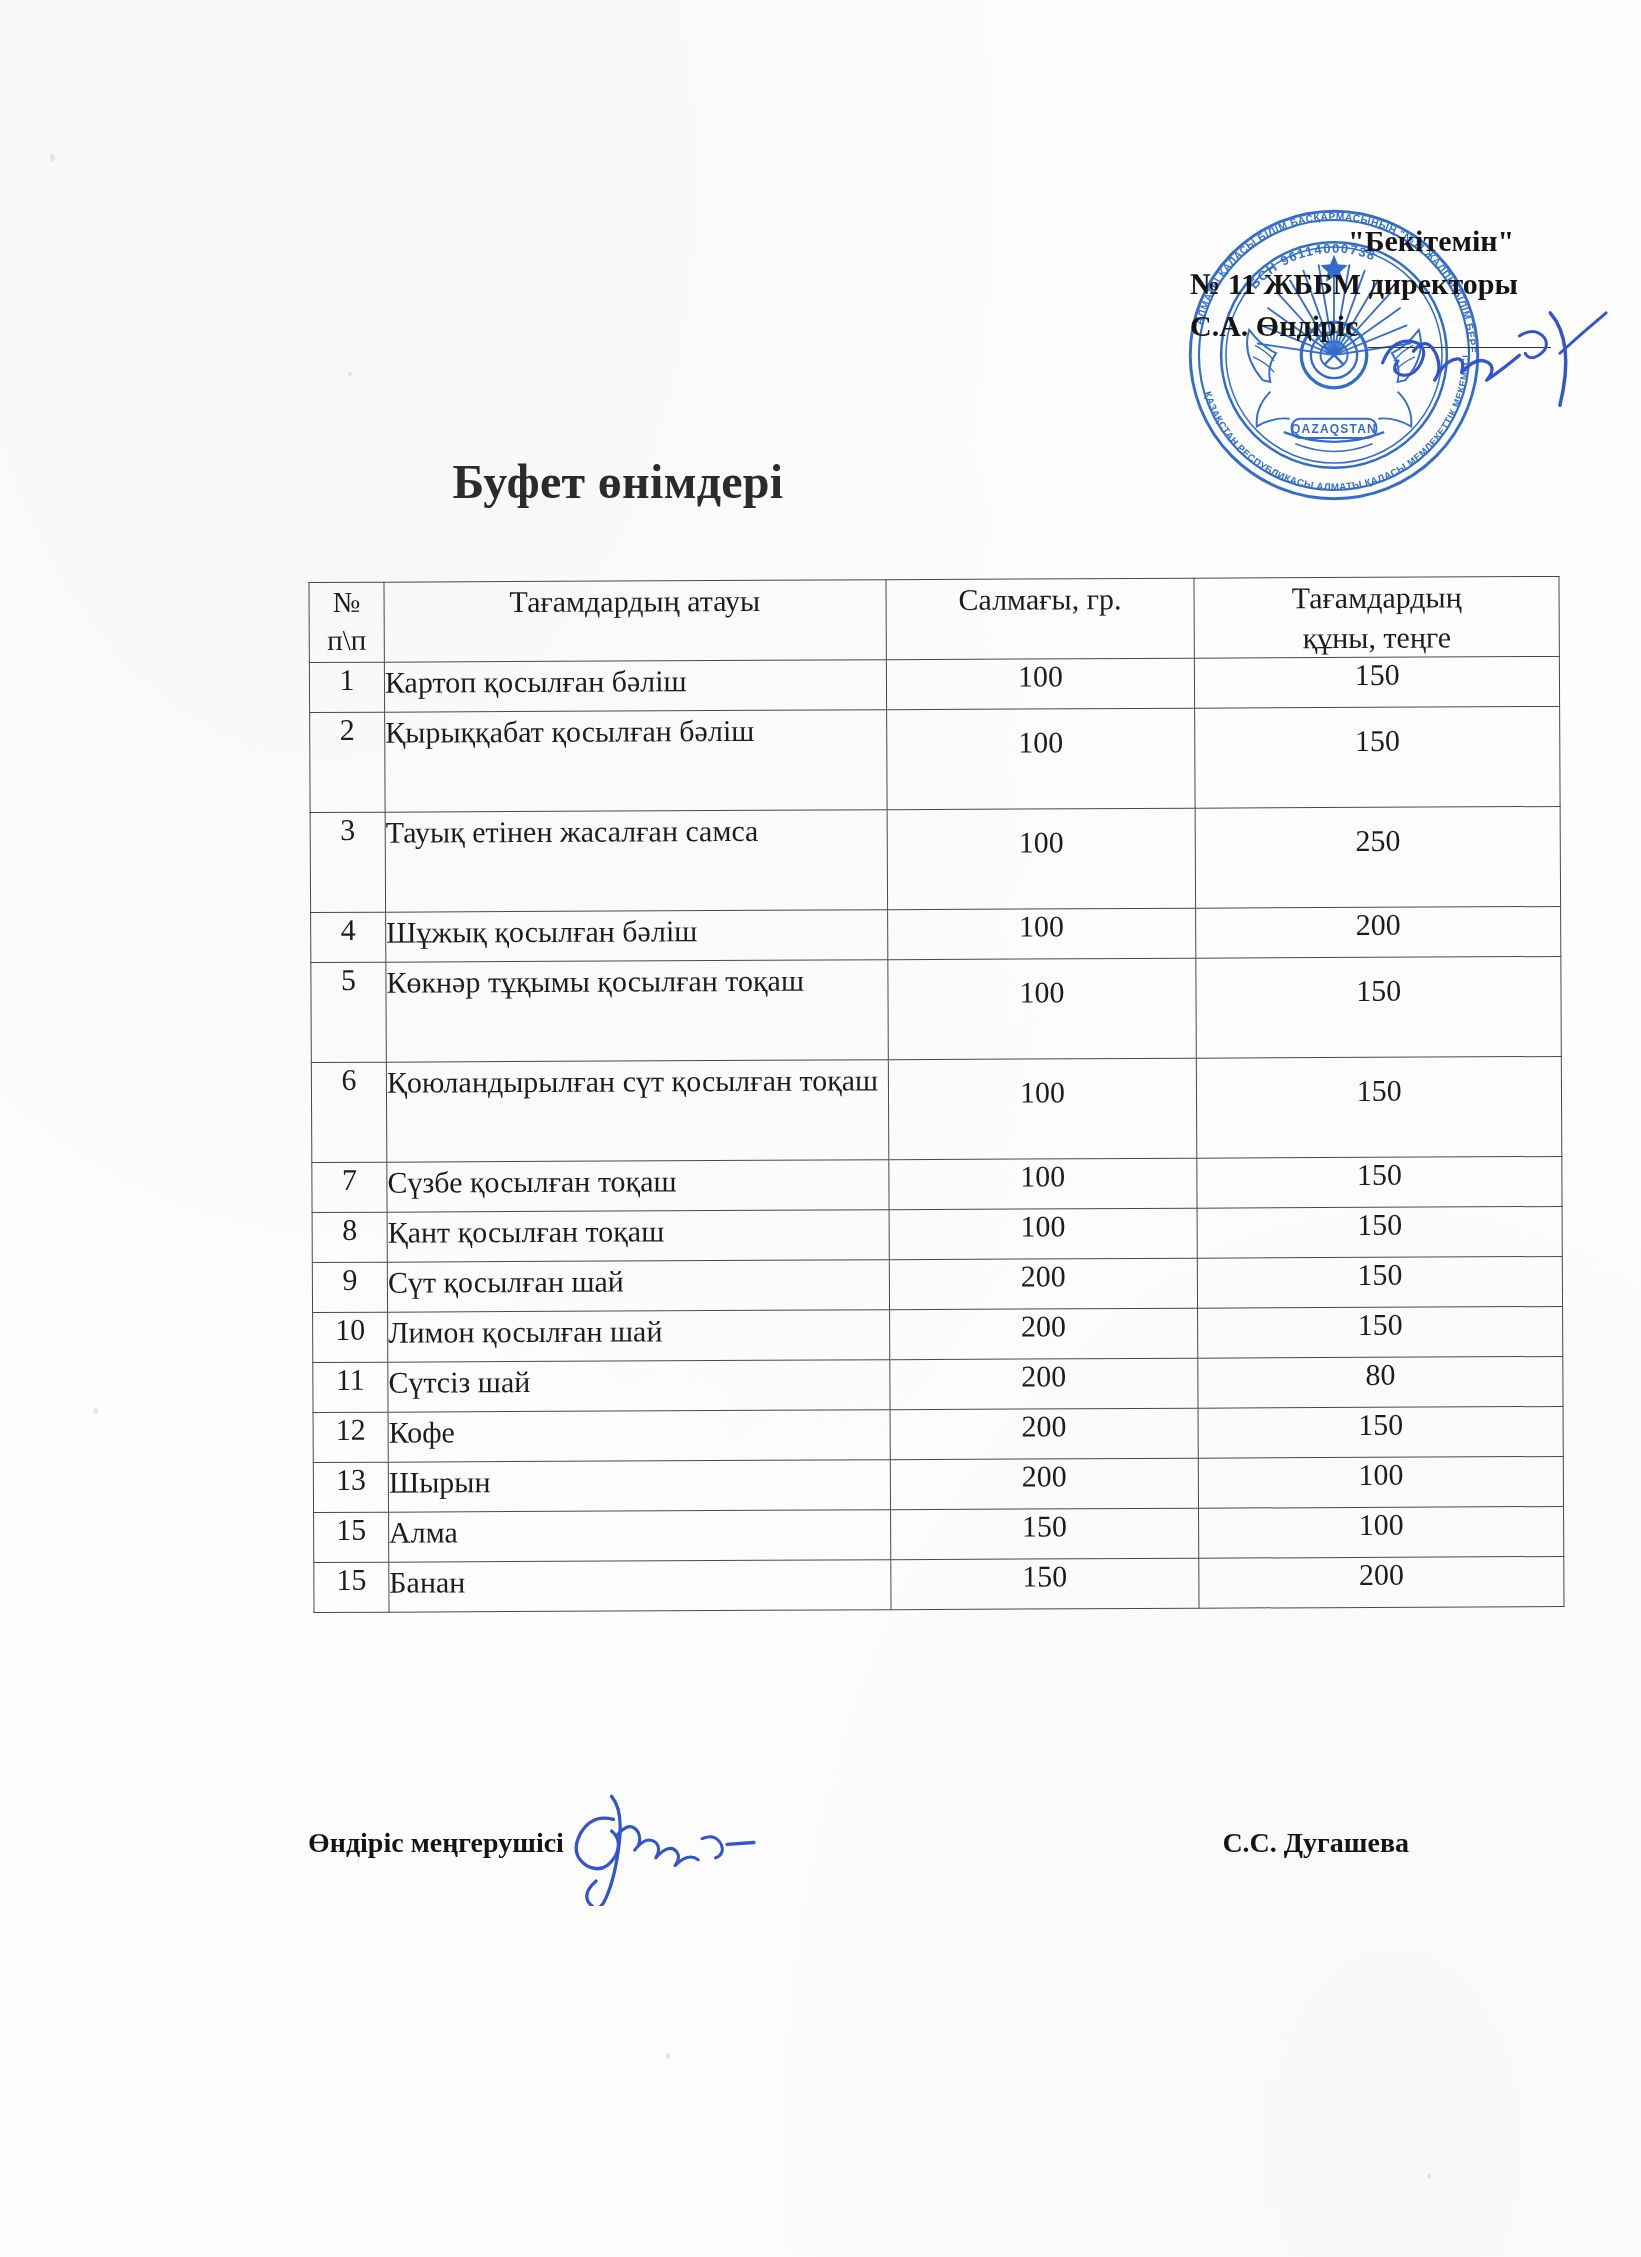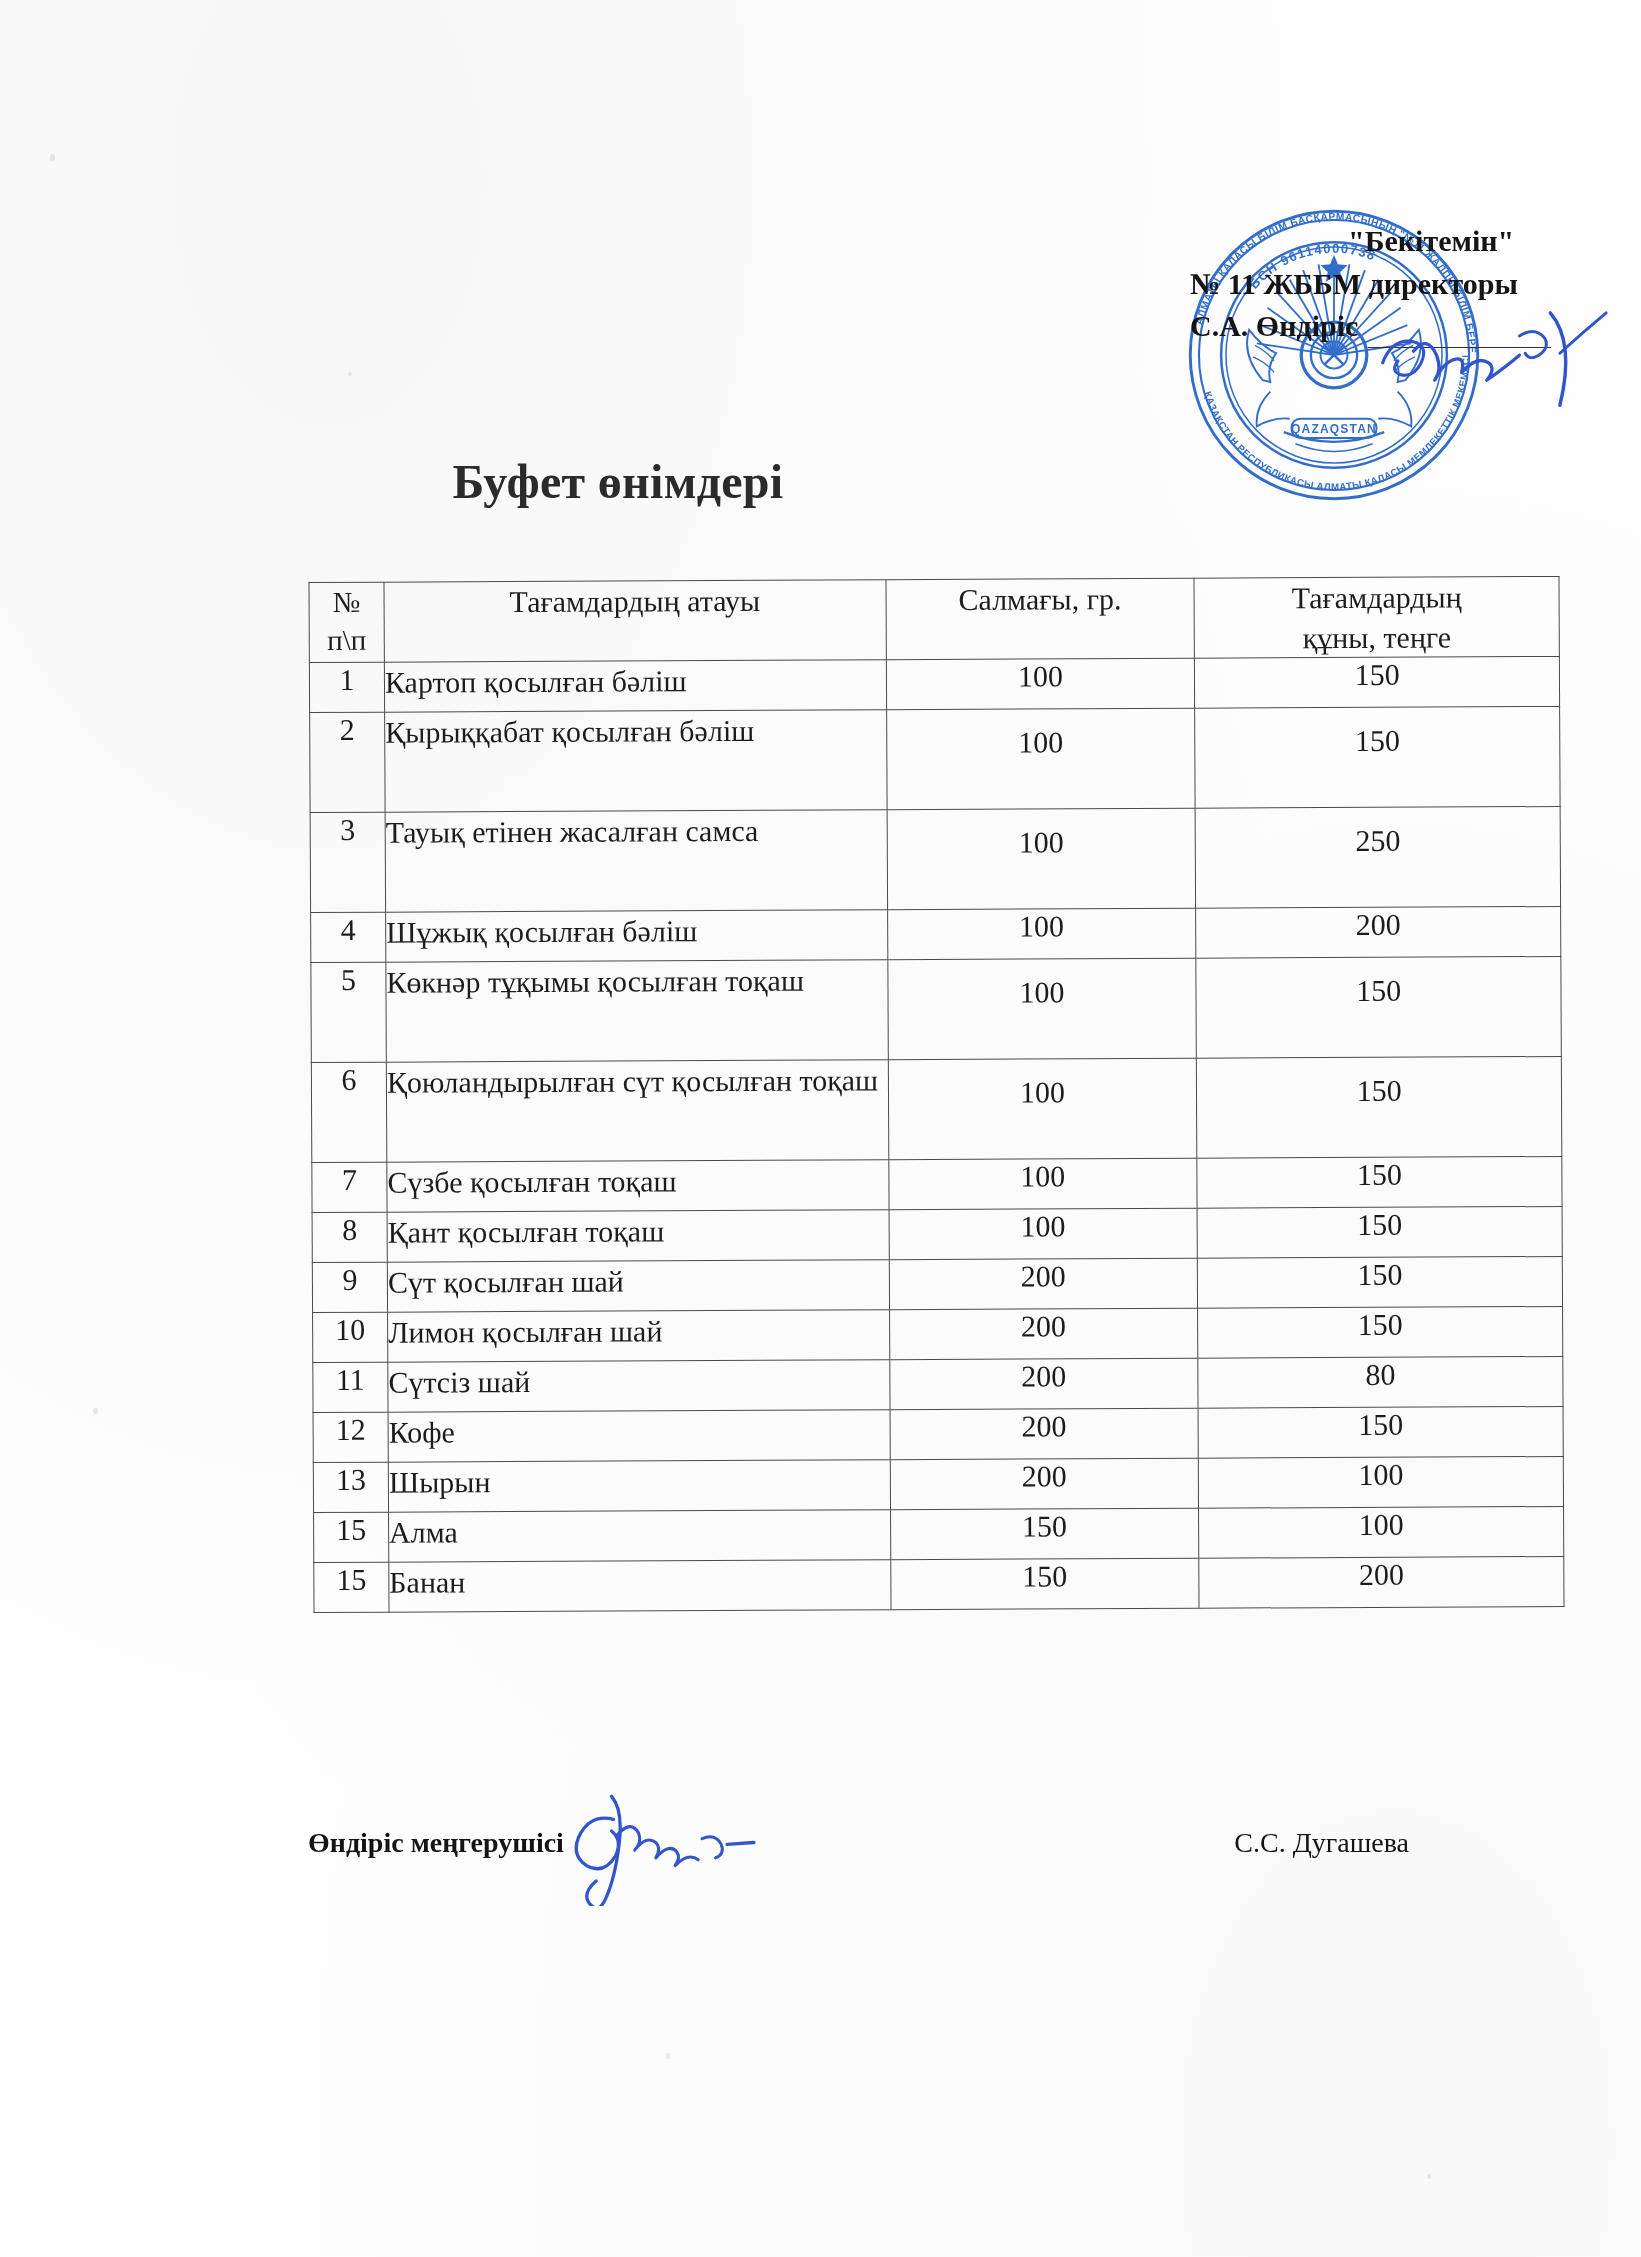--- a/index.html
+++ b/index.html
@@ -171,21 +171,21 @@
     font-weight: bold;
     font-size: 28px;
     color: #141414;
     white-space: nowrap;
   }
   .sig-person {
     position: absolute;
     right: 0;
     top: 33px;
     font-family: "Liberation Serif", serif;
-    font-weight: normal;
+    font-weight: bold;
     font-size: 28px;
     color: #141414;
     white-space: nowrap;
   }
   .sig-mark {
     position: absolute;
     left: 249px;
     top: -15.4px;
     width: 290px;
     height: 127px;

